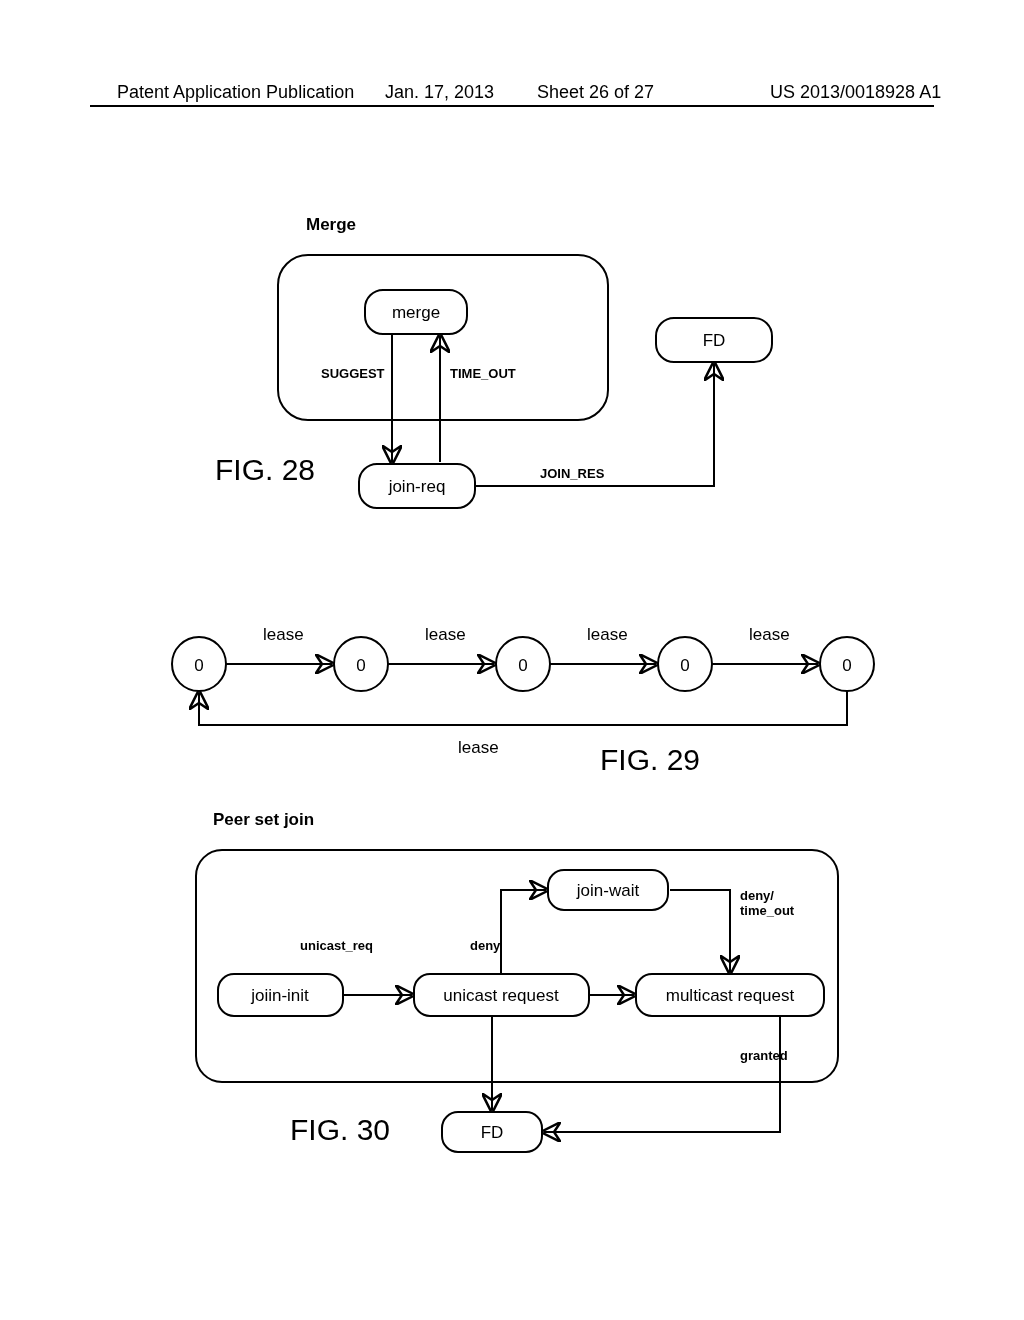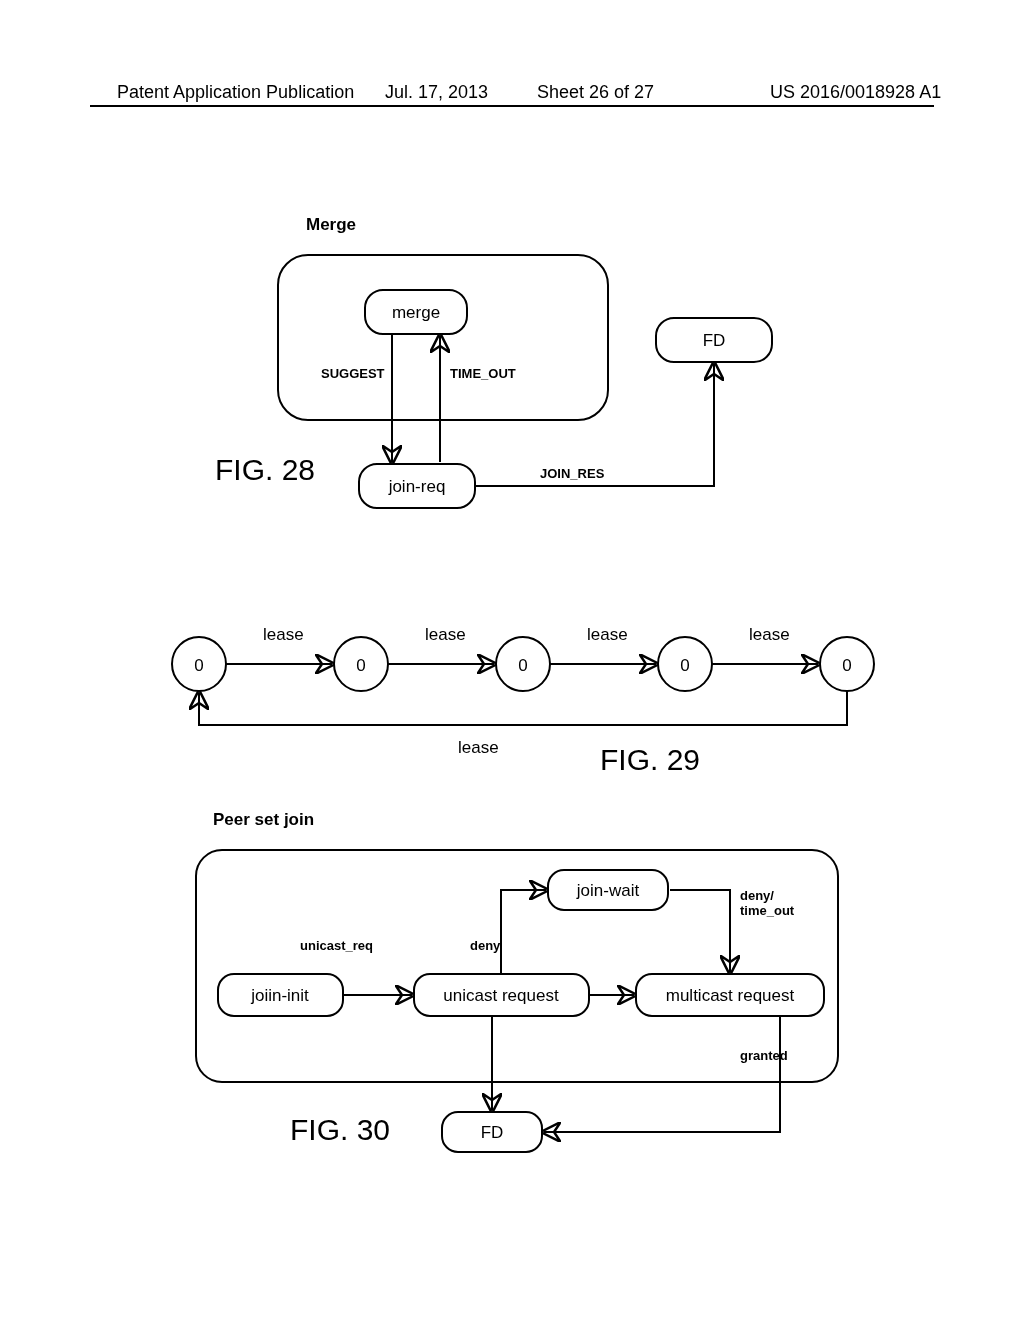--- a/index.html
+++ b/index.html
@@ -17,23 +17,23 @@
 .edge{font:700 13px Arial}
 .mid{font:17px Arial}
 </style>
 </head>
 <body>
 
 <div class="page">
 
   <div class="hdr">
     <span class="hdr-left">Patent Application Publication</span>
-    <span class="hdr-mid">Jul. 17, 2013</span>
+    <span class="hdr-mid">Jan. 17, 2013</span>
     <span class="hdr-right">Sheet 26 of 27</span>
-    <span class="hdr-pub">US 2016/0018928 A1</span>
+    <span class="hdr-pub">US 2013/0018928 A1</span>
   </div>
   <div class="hdr-rule"></div>
 
   <svg width="1024" height="1320">
     <defs>
       <marker id="ah" viewBox="0 0 12 12" refX="10" refY="6" markerWidth="10" markerHeight="10" orient="auto-start-reverse">
         <path d="M0,0 L12,6 L0,12 L4,6 Z" fill="none" stroke="#000" stroke-width="1.5"></path>
       </marker>
     </defs>
 

